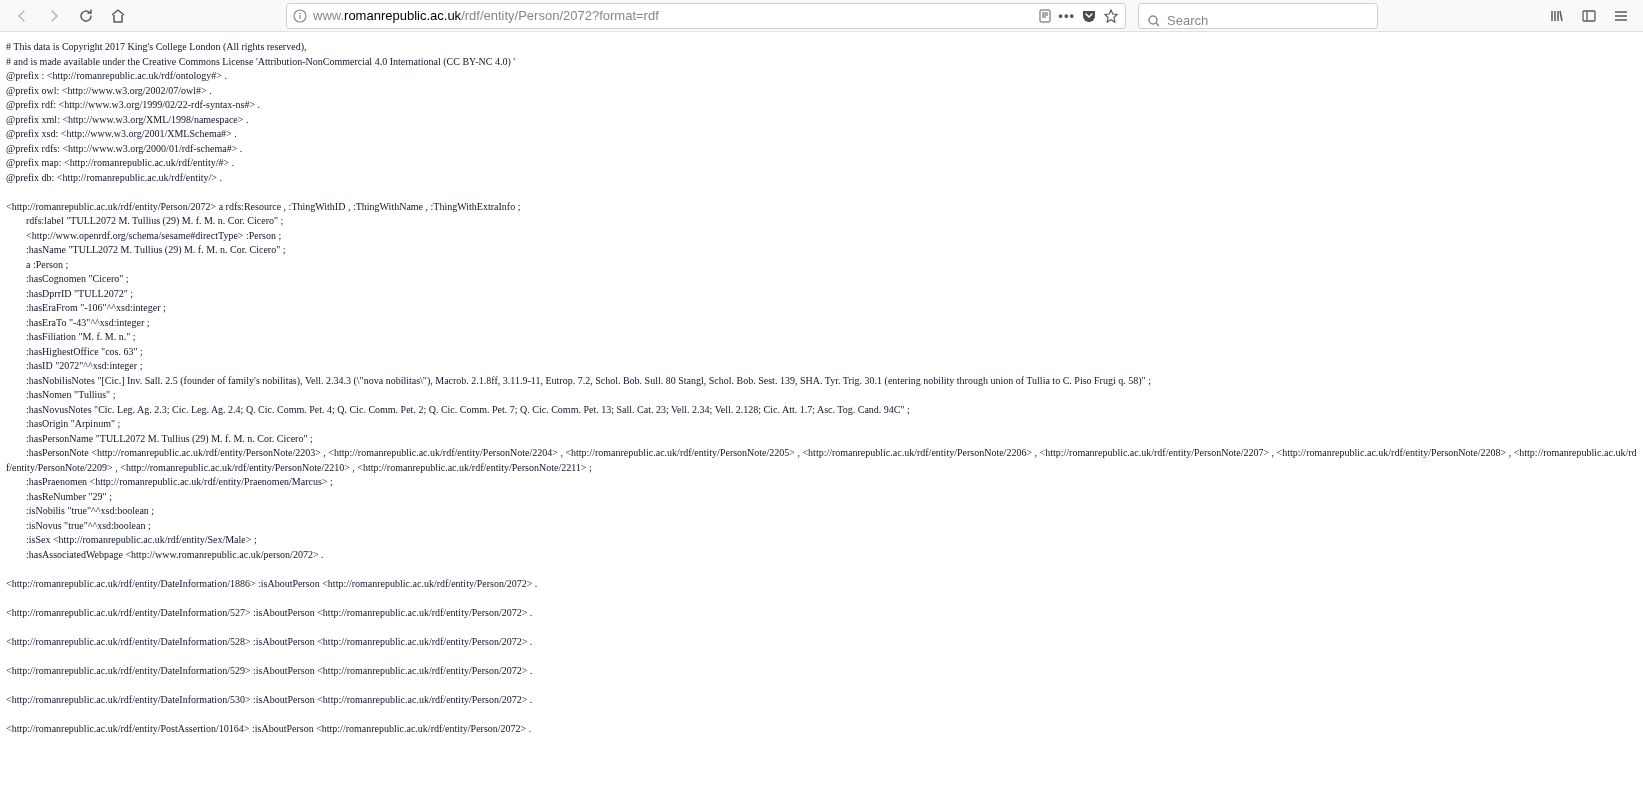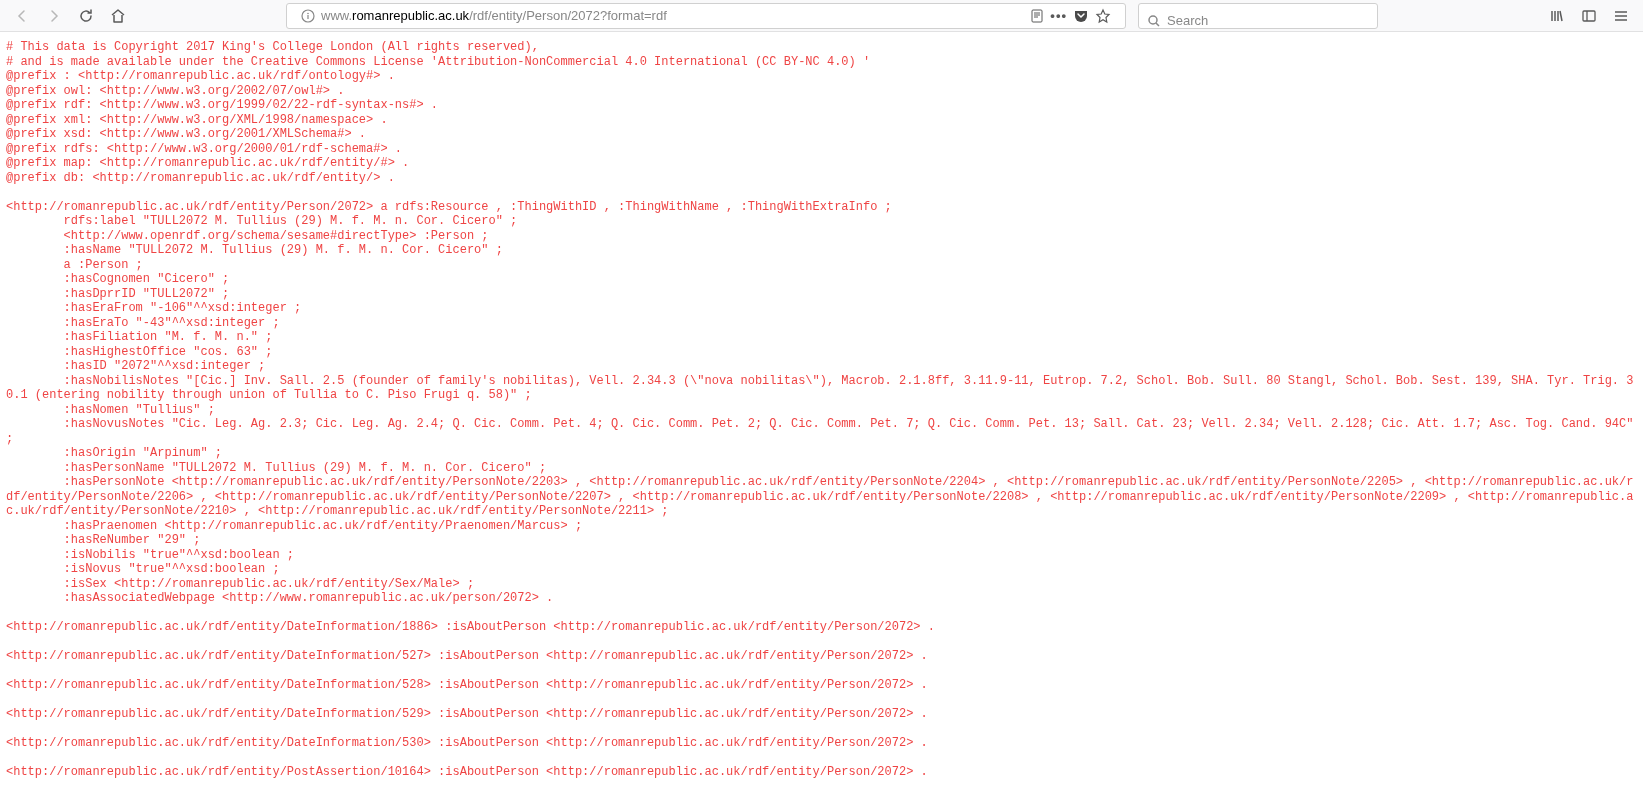--- a/index.html
+++ b/index.html
@@ -32,21 +32,21 @@
     .url-bar {
       flex: 0 0 auto;
       width: 840px;
       height: 26px;
       margin-left: 150px;
       background: #fff;
       border: 1px solid #d0d0d0;
       border-radius: 3px;
       display: flex;
       align-items: center;
-      padding: 0 14px;
+      padding: 0 6px;
       gap: 6px;
       font-size: 13px;
     }
     .url-bar .info-icon { color: #888; flex-shrink: 0; }
     .url-text { flex: 1; color: #888; white-space: nowrap; overflow: hidden; font-size: 13px; }
     .url-text .domain { color: #000; }
     .url-actions { display: flex; gap: 6px; align-items: center; margin-left: auto; }
     .url-actions .icon { color: #5a5a5a; cursor: pointer; }
     
     .search-box {
@@ -66,24 +66,24 @@
     
     .toolbar-right {
       margin-left: auto;
       display: flex;
       gap: 4px;
       align-items: center;
     }
     
     .content {
       padding: 8px 6px;
-      font-family: Liberation Mono, monospace;
-      font-size: 12px;
+      font-family: Liberation Serif, serif;
+      font-size: 10px;
       line-height: 14.5px;
-      color: #ef4444;
+      color: #0f172a;
       white-space: pre-wrap;
       word-break: break-all;
       height: calc(808px - 32px);
       overflow-y: scroll;
     }
     
     svg { display: block; }
   </style>
 </head>
 <body>

